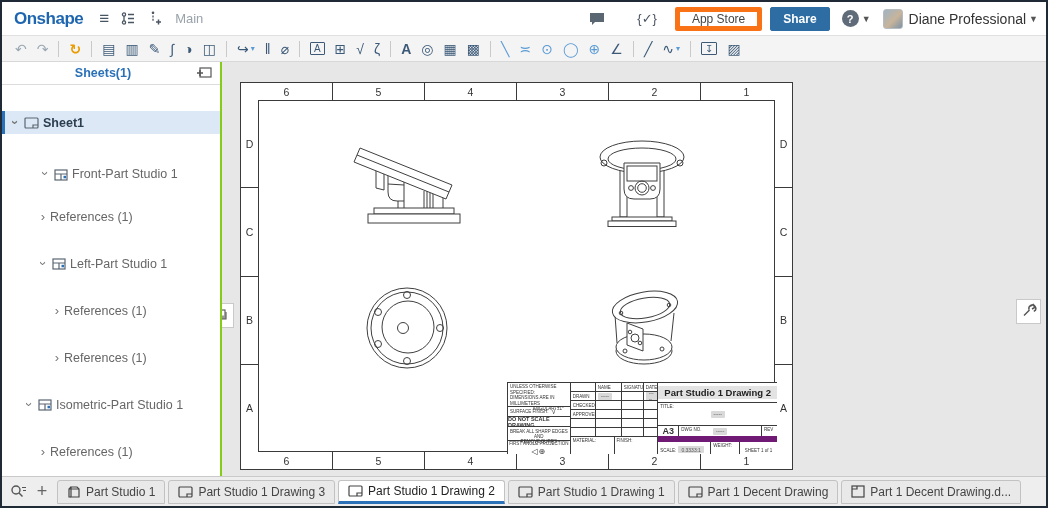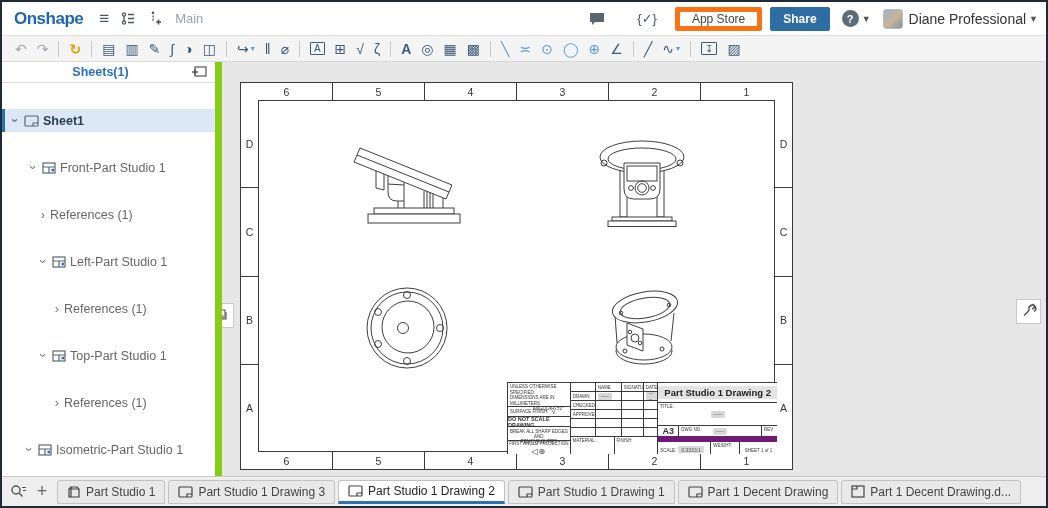--- a/index.html
+++ b/index.html
@@ -23,21 +23,21 @@
 
   
   .toolbar { height:26px; background:#f4f4f4; border-bottom:1px solid #d8d8d8; display:flex; align-items:center; padding:0 8px; flex:0 0 auto; }
   .t-icon { font-size:14px; color:#3c5a78; padding:0 5px; cursor:pointer; display:inline-flex; align-items:center; line-height:22px; }
   .t-icon.boxed { border:1px solid #3c5a78; font-size:10px; line-height:11px; padding:0 3px; margin:0 5px; border-radius:1px; }
   .t-sep { width:1px; height:16px; background:#c9c9c9; margin:0 5px; }
   .t-caret { font-size:8px; color:#5b9bd5; margin-left:2px; }
 
   
   .main { flex:1; display:flex; min-height:0; }
-  .sidebar { width:220px; background:#fff; border-right:7px solid #84cc16; display:flex; flex-direction:column; }
+  .sidebar { width:220px; background:#fff; border-right:2px solid #84cc16; display:flex; flex-direction:column; }
   .sidebar-header { height:23px; border-bottom:1px solid #dcdcdc; display:flex; align-items:center; padding:0 8px; }
   .sidebar-title { flex:1; text-align:center; font-size:12.5px; font-weight:bold; color:#2b71b8; }
   .add-sheet { cursor:pointer; display:inline-flex; }
   .tree { padding-top:2px; overflow:hidden; }
   .tree-row { height:23px; display:flex; align-items:center; font-size:12.5px; color:#666; cursor:pointer; position:relative;margin-top:24px; }
   .tree-row.selected { background:#dce8f5; color:#2c3e50; font-weight:bold; }
   .tree-row.selected::before { content:""; position:absolute; left:0; top:0; bottom:0; width:3px; background:#2b71b8; }
   .chev { width:14px; text-align:center; font-size:13px; color:#777; display:inline-block; transform:rotate(90deg); transform-origin:center; }
   .chev.collapsed { transform:rotate(0deg); }
   .ticon { display:inline-flex; margin:0 4px 0 2px; }
@@ -196,21 +196,21 @@
           <div class="tree-row selected" style="padding-left: 6px;">
             <span class="chev">›</span>
             <span class="ticon">
               <svg width="15" height="12" viewBox="0 0 15 12" fill="none" stroke="#5a6672" stroke-width="1.2">
                 <rect x="1" y="1" width="13" height="10" rx="1"></rect>
                 <path d="M9 11v-3h5"></path>
               </svg>
             </span>
             <span class="tlabel">Sheet1</span>
           </div>
-          <div class="tree-row" style="padding-left: 24px;">
+          <div class="tree-row" style="padding-left: 36px; align-items: flex-end;">
             <span class="chev">›</span>
             <span class="ticon">
               <svg width="14" height="12" viewBox="0 0 14 12" fill="none" stroke="#5a6672" stroke-width="1.2">
                 <rect x="1" y="1" width="12" height="10"></rect>
                 <path d="M1 5h12M7 5v6"></path>
                 <rect x="9.5" y="6.8" width="2.5" height="2.5" fill="#2b71b8" stroke="none"></rect>
               </svg>
             </span>
             <span class="tlabel">Front-Part Studio 1</span>
           </div>
@@ -225,31 +225,20 @@
                 <rect x="1" y="1" width="12" height="10"></rect>
                 <path d="M1 5h12M7 5v6"></path>
                 <rect x="9.5" y="6.8" width="2.5" height="2.5" fill="#2b71b8" stroke="none"></rect>
               </svg>
             </span>
             <span class="tlabel">Left-Part Studio 1</span>
           </div>
           <div class="tree-row" style="padding-left: 48px;">
             <span class="chev collapsed">›</span>
             <span class="tlabel">References (1)</span>
-          </div>
-          <div class="tree-row" style="padding-left: 34px;">
-            <span class="chev">›</span>
-            <span class="ticon">
-              <svg width="14" height="12" viewBox="0 0 14 12" fill="none" stroke="#5a6672" stroke-width="1.2">
-                <rect x="1" y="1" width="12" height="10"></rect>
-                <path d="M1 5h12M7 5v6"></path>
-                <rect x="9.5" y="6.8" width="2.5" height="2.5" fill="#2b71b8" stroke="none"></rect>
-              </svg>
-            </span>
-            <span class="tlabel">Top-Part Studio 1</span>
           </div>
           <div class="tree-row" style="padding-left: 48px;">
             <span class="chev collapsed">›</span>
             <span class="tlabel">References (1)</span>
           </div>
           <div class="tree-row" style="padding-left: 20px;">
             <span class="chev">›</span>
             <span class="ticon">
               <svg width="14" height="12" viewBox="0 0 14 12" fill="none" stroke="#5a6672" stroke-width="1.2">
                 <rect x="1" y="1" width="12" height="10"></rect>

